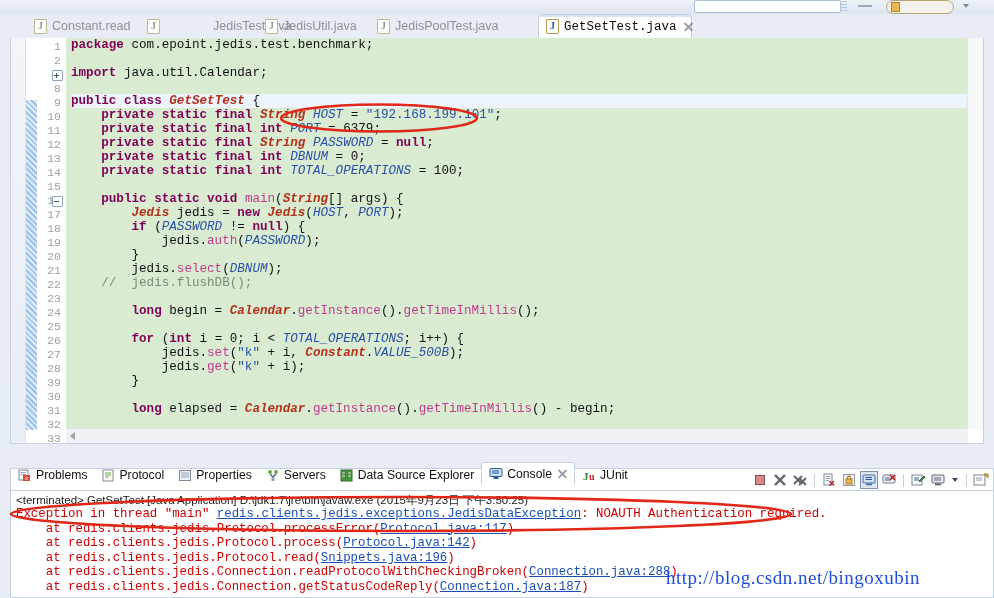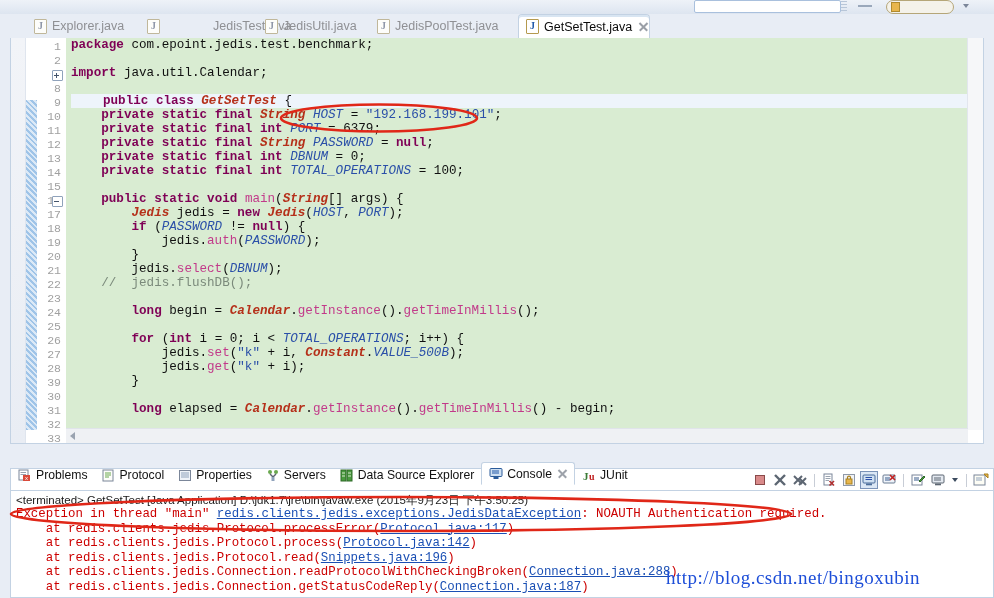--- a/index.html
+++ b/index.html
@@ -68,21 +68,21 @@
     font-size:12.6px;line-height:14px;white-space:pre;padding-left:5px;
     box-sizing:border-box;overflow:hidden;}
   .code .cl{height:14px;}
   .kw{color:#7f0055;font-weight:bold;}
   .ty{color:#b5301a;font-style:italic;font-weight:bold;}
   .fld{color:#2a4fa8;font-style:italic;}
   .str{color:#2a4fa8;}
   .mth{color:#c23a8a;}
   .cmt{color:#7b8a7b;}
   .pln{color:#101010;}
-  .hl-line{background:#eef4fb;padding-left:32px;}
+  .hl-line{background:#eef4fb;}
   .ed-vscroll{position:absolute;right:0;top:0;width:15px;height:392px;background:#f6f7f9;
     border-left:1px solid #e2e6ee;}
   .ed-hscroll{position:absolute;left:55px;right:15px;bottom:0;height:14px;
     background:#eff1f4;border-top:1px solid #e0e4ea;}
   .hs-arrow{position:absolute;left:4px;top:3px;width:0;height:0;
     border-top:4px solid transparent;border-bottom:4px solid transparent;border-right:5px solid #9aa3b0;}
 
   
   .panel{position:absolute;left:10px;top:468px;width:984px;height:130px;
     background:#fff;border:1px solid #c3d2e3;box-sizing:border-box;}
@@ -125,35 +125,35 @@
   <div class="top-search-grip"></div>
   <div class="top-dash"></div>
   <div class="top-pill"></div>
   <div class="top-pill-ic"></div>
   <div class="top-caret"></div>
 </div>
 
 <div class="tabbar" id="tabbar">
     <div class="tab" style="left: 17px; width: 105px;">
       <span class="jicon"></span>
-      <span>Explorer.java</span>
+      <span>Constant.read</span>
     </div>
     <div class="tab" style="left: 130px; width: 108px; gap: 48px;">
       <span class="jicon"></span>
       <span>JedisTest.java</span>
     </div>
     <div class="tab" style="left: 248px; width: 104px;">
       <span class="jicon"></span>
       <span>JedisUtil.java</span>
     </div>
     <div class="tab" style="left: 360px; width: 128px;">
       <span class="jicon"></span>
       <span>JedisPoolTest.java</span>
     </div>
-    <div class="tab active" style="left: 508px; width: 132px;">
+    <div class="tab active" style="left: 528px; width: 154px; font-family: Liberation Mono, monospace;">
       <span class="jicon"></span>
       <span>GetSetTest.java</span>
       <span class="closex"></span>
     </div>
   </div>
 
 <div class="editor">
   <div class="ed-left"></div>
   <div class="ed-fold"></div>
   <div class="ed-foldbar"></div>

